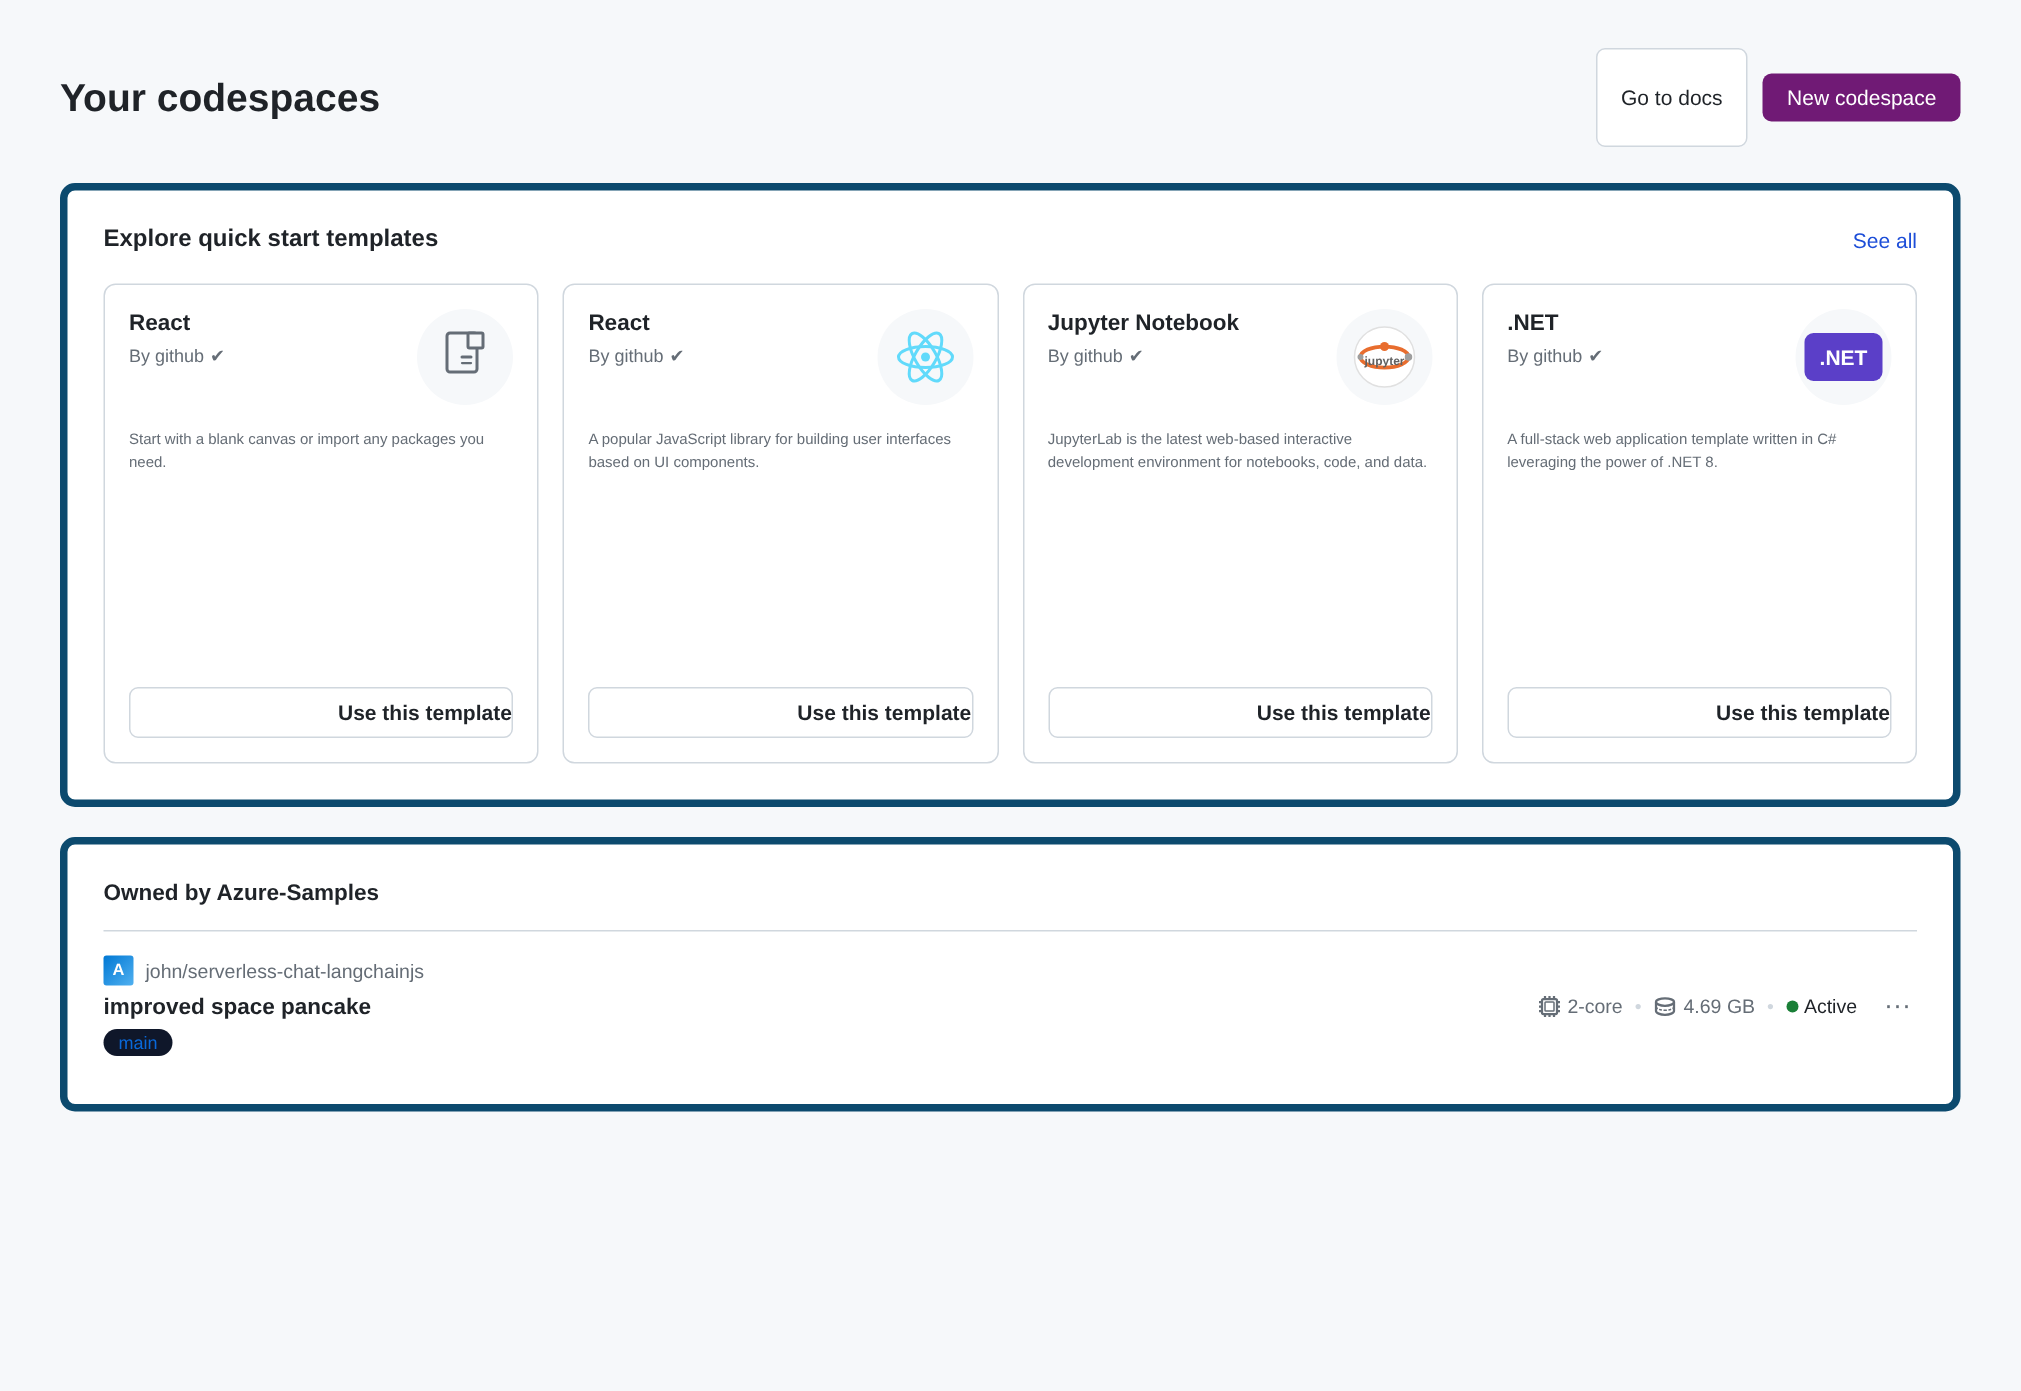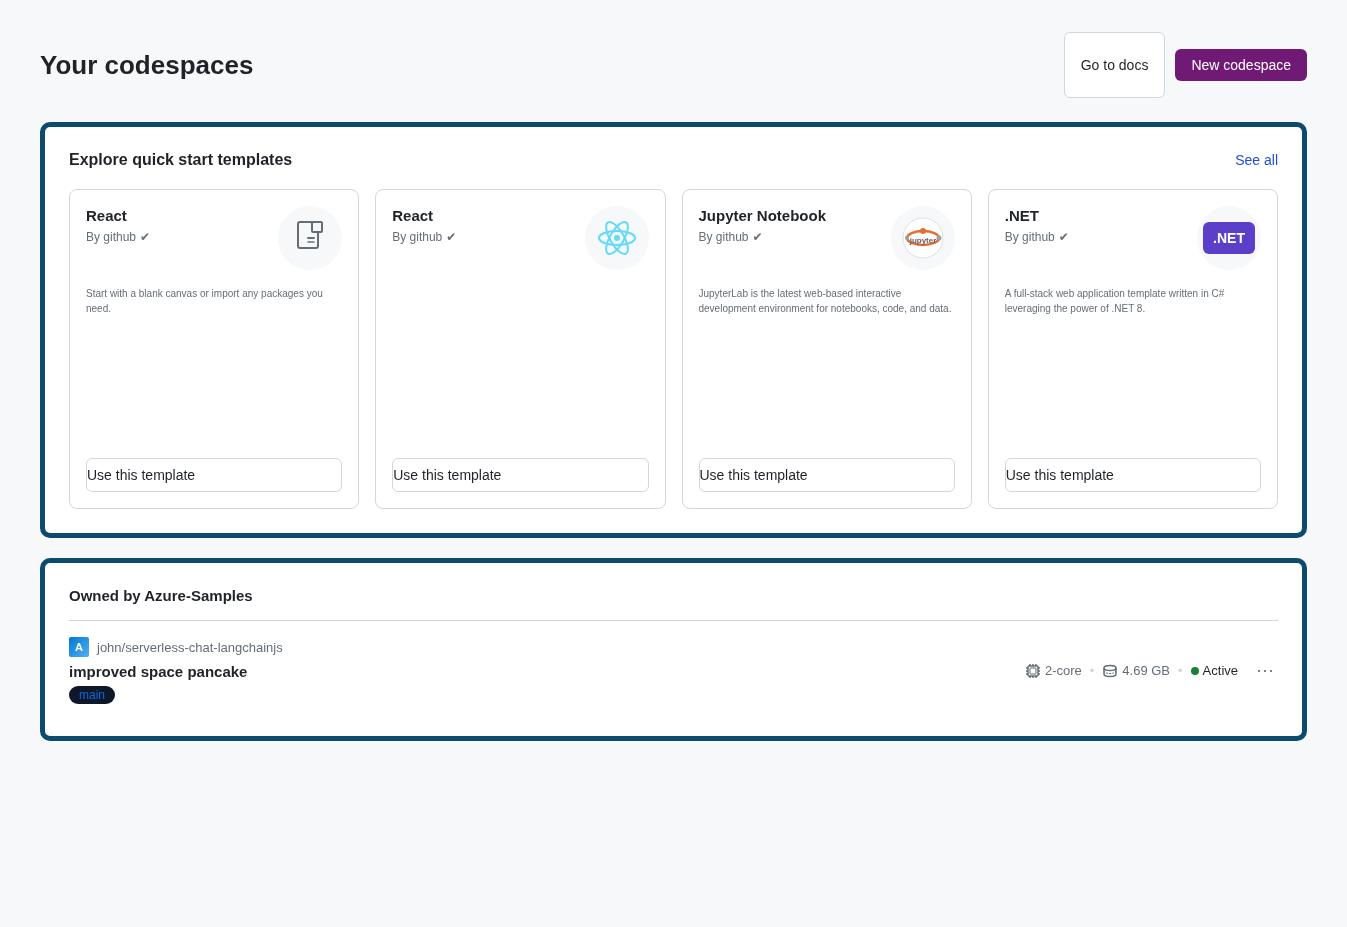--- a/index.html
+++ b/index.html
@@ -145,23 +145,23 @@
       margin-bottom: 20px;
     }
     .template-btn {
       width: 100%;
       padding: 8px 0;
       border: 1px solid #d0d7de;
       border-radius: 6px;
       background: #fff;
       color: #1f2328;
       font-size: 14px;
-      font-weight: 400;
+      font-weight: 700;
       cursor: pointer;
-      text-align: left;
+      text-align: right;
       margin-top: auto;
     }
 
     
     .codespace-section-title {
       font-size: 15px;
       font-weight: 600;
       color: #1f2328;
       margin-bottom: 16px;
     }
@@ -302,20 +302,21 @@
         <div class="template-icon-container">
 
           <svg width="40" height="40" viewBox="0 0 40 40" fill="none">
             <ellipse cx="20" cy="20" rx="18" ry="7" stroke="#61dafb" stroke-width="2" fill="none"></ellipse>
             <ellipse cx="20" cy="20" rx="18" ry="7" stroke="#61dafb" stroke-width="2" fill="none" transform="rotate(60 20 20)"></ellipse>
             <ellipse cx="20" cy="20" rx="18" ry="7" stroke="#61dafb" stroke-width="2" fill="none" transform="rotate(120 20 20)"></ellipse>
             <circle cx="20" cy="20" r="3" fill="#61dafb"></circle>
           </svg>
         </div>
       </div>
+      <div class="template-description">A popular JavaScript library for building user interfaces based on UI components.</div>
       <button class="template-btn">Use this template</button>
     </div>
 
     <div class="template-card">
       <div class="template-card-top">
         <div class="template-meta">
           <div class="template-name">Jupyter Notebook</div>
           <div class="template-by">
             <span>By github</span>
             <span class="verified-icon">✔</span>

